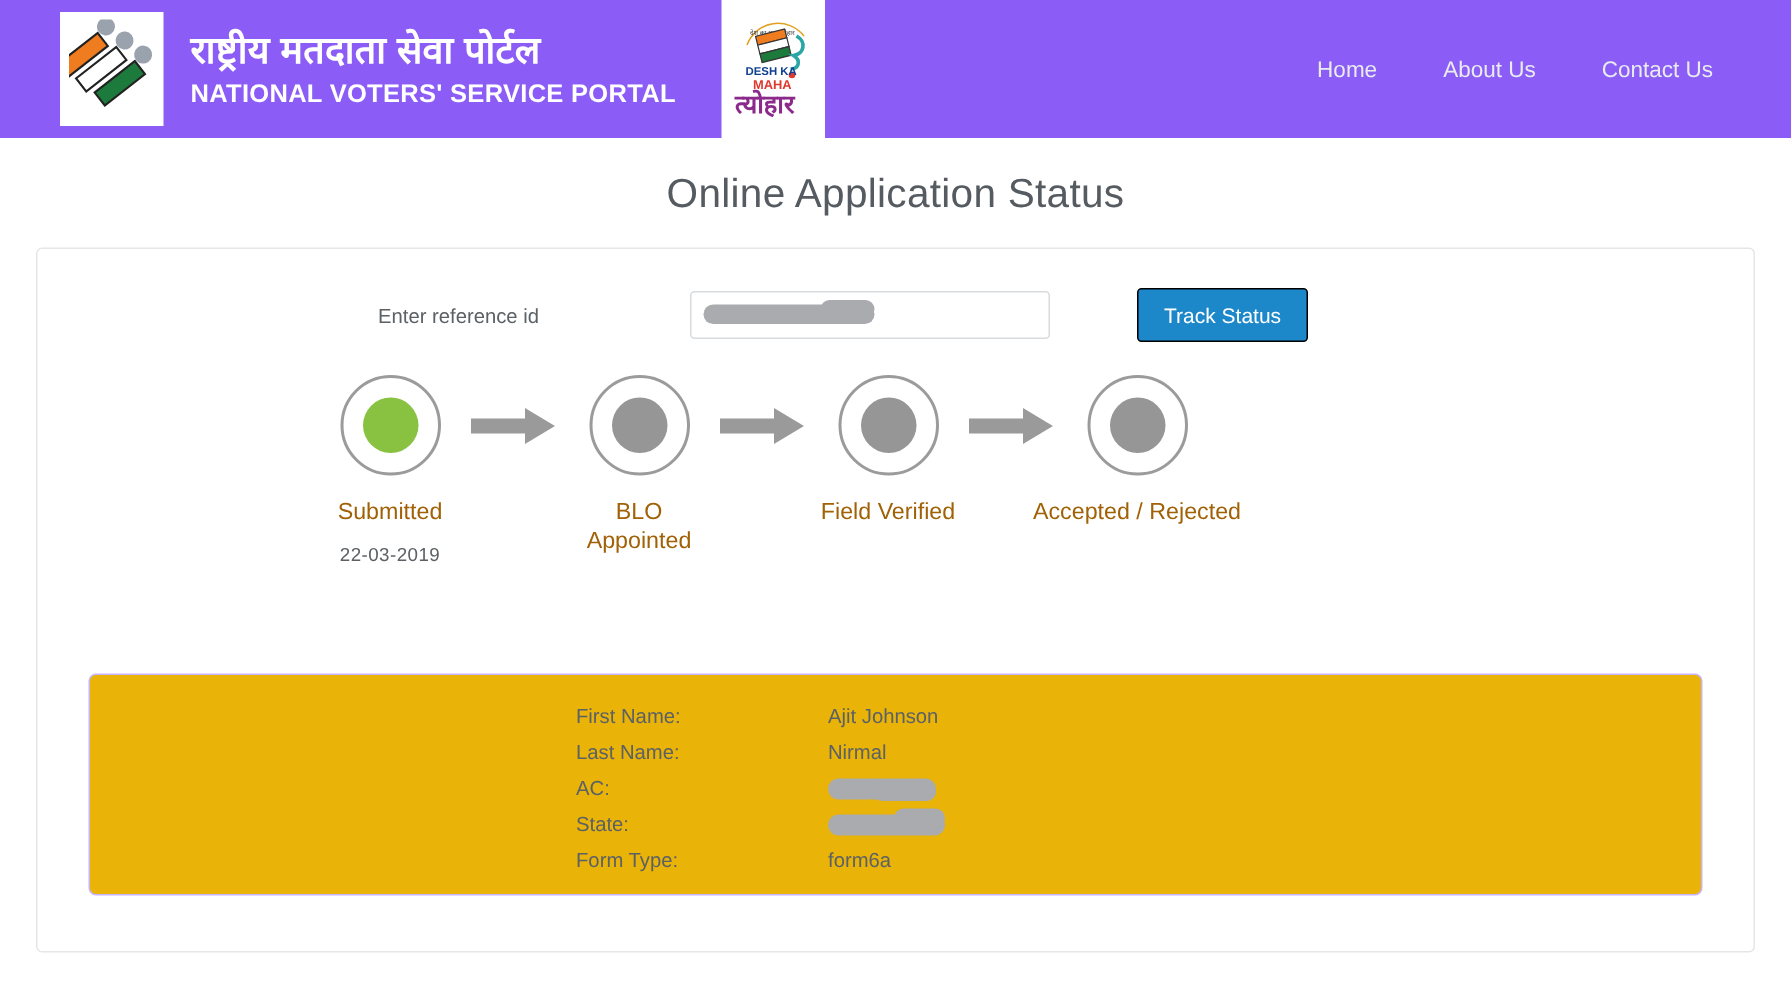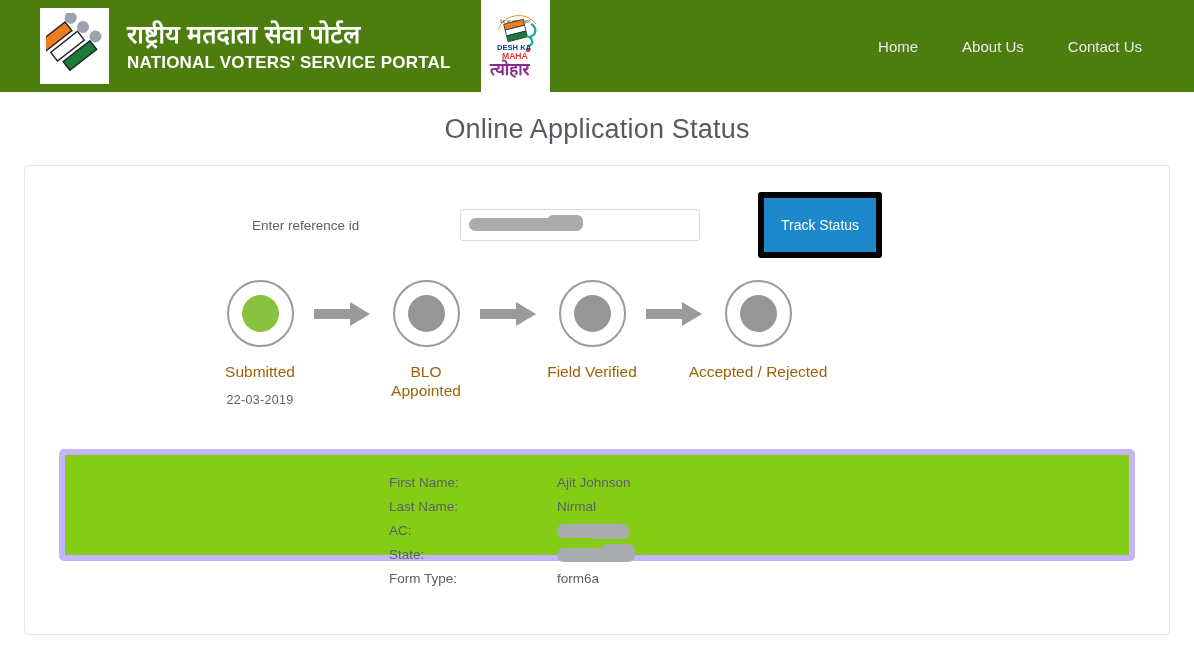--- a/index.html
+++ b/index.html
@@ -11,21 +11,21 @@
     background: #ffffff;
     font-family: "Liberation Sans", sans-serif;
     color: #555b60;
     overflow: hidden;
   }
 
   
   .header {
     position: relative;
     height: 92px;
-    background: #4d7c0f;
+    background: #8b5cf6;
     display: flex;
     align-items: center;
   }
   .logo-box {
     width: 69px;
     height: 76px;
     margin-left: 40px;
     background: #ffffff;
     display: flex;
     align-items: center;
@@ -147,25 +147,25 @@
     left: 78px;
     top: -3px;
     width: 36px;
     height: 12px;
     background: #a9abae;
     border-radius: 7px;
   }
   .track-btn {
     margin-left: 30px;
     background: #1c87c9;
-    border: 6px solid #000000;
+    border: 1px solid #000000;
     border-radius: 3px;
     color: #ffffff;
     font-size: 14px;
-    padding: 19px 17px;
+    padding: 9px 17px;
     cursor: pointer;
     font-family: "Liberation Sans", sans-serif;
     white-space: nowrap;
   }
 
   
   .stepper {
     display: flex;
     align-items: flex-start;
     padding-left: 183px;
@@ -215,24 +215,24 @@
     width: 160px;
     margin-left: -28px;
   }
 
   
   .details {
     position: absolute;
     left: 34px;
     right: 34px;
     top: 283px;
-    height: 112px;
-    border: 6px solid #c4b5fd;
+    height: 148px;
+    border: 1px solid #c4b5fd;
     border-radius: 5px;
-    background: #84cc16;
+    background: #eab308;
   }
   .details-inner {
     padding: 20px 0 0 324px;
   }
   .drow {
     display: flex;
     align-items: flex-start;
     height: 24px;
     position: relative;
   }

